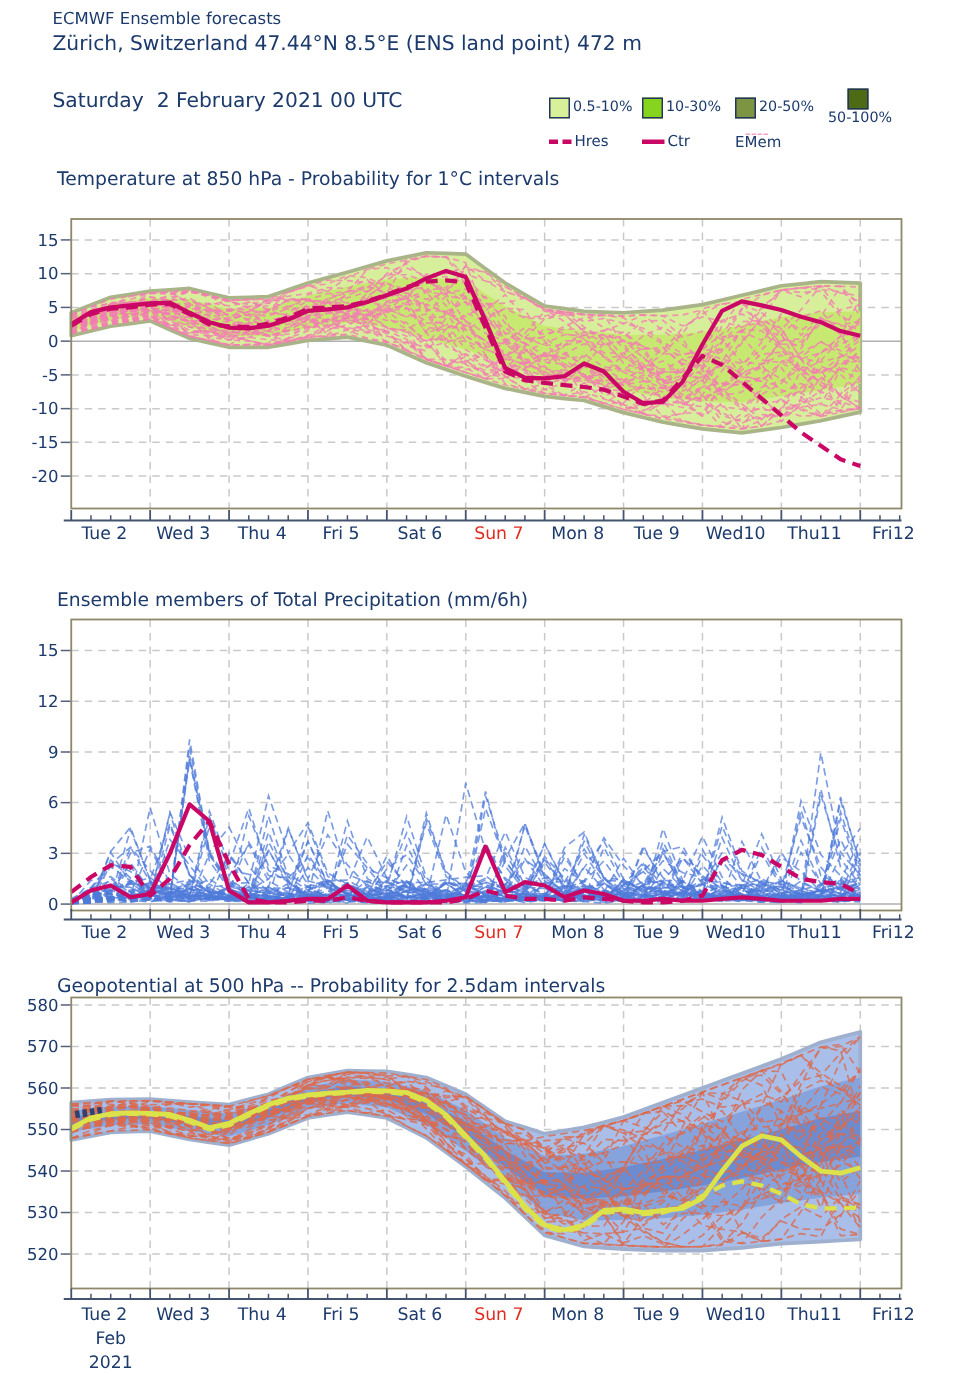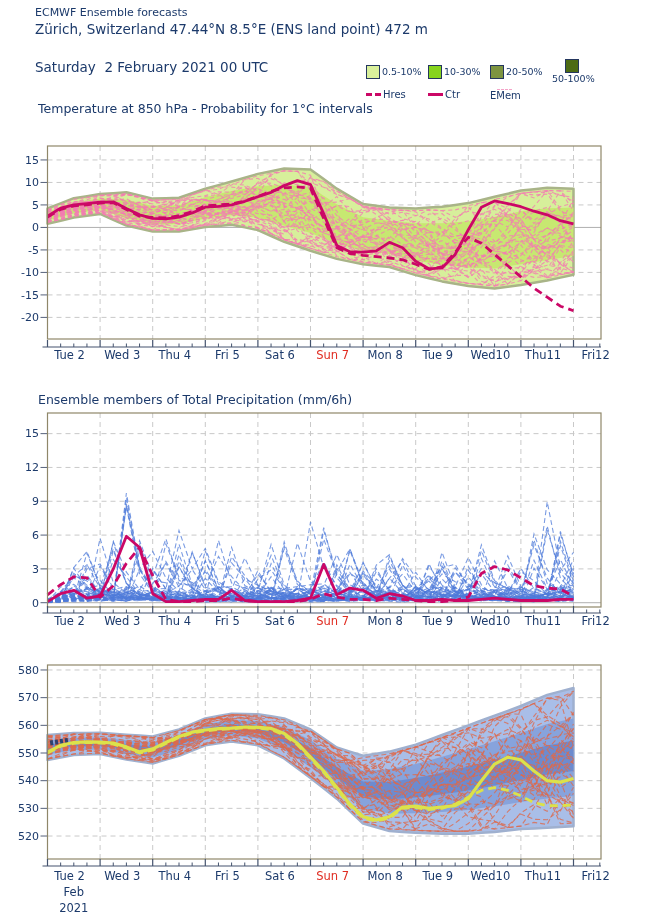--- a/index.html
+++ b/index.html
@@ -14,21 +14,21 @@
   .leg-row{display:flex;align-items:center;height:17px;}
   .leg-item{display:flex;align-items:center;width:62px;}
   .leg-item:last-child{width:auto;flex-direction:column;}
   .swatch{width:12px;height:12px;border:1px solid #24365e;margin-right:2px;flex:0 0 auto;}
   .linesample{width:15px;height:0;margin-right:2px;flex:0 0 auto;}
   .ls-hres{border-top:3px dashed #cb0766;}
   .ls-ctr{border-top:3px solid #cb0766;}
   .ls-emem{border-top:1px dashed #f4a3c8;}
   .leg-row2{margin-top:6px;font-size:10px;}
   .chart-title{position:absolute;left:38px;font-size:12.5px;color:#1c3a6b;}
-  .t1{top:101px;} .t2{top:392px;} .t3{top:649px;}
+  .t1{top:111px;} .t2{top:392px;} .t3{top:649px;}
   svg{position:absolute;left:0;}
   #c1{top:140px;} #c2{top:405px;} #c3{top:658px;}
 </style>
 </head>
 <body>
 
 <div class="page">
 
   <div class="hdr hdr1">ECMWF Ensemble forecasts</div>
   <div class="hdr hdr2">Zürich, Switzerland 47.44°N 8.5°E (ENS land point) 472 m</div>
@@ -364,20 +364,21 @@
         <text x="279.99199999999996" y="220" text-anchor="middle" font-size="11.5" fill="#1c3a6b">Sat 6</text>
         <text x="332.592" y="220" text-anchor="middle" font-size="11.5" fill="#e02b20">Sun 7</text>
         <text x="385.192" y="220" text-anchor="middle" font-size="11.5" fill="#1c3a6b">Mon 8</text>
         <text x="437.79200000000003" y="220" text-anchor="middle" font-size="11.5" fill="#1c3a6b">Tue 9</text>
         <text x="490.392" y="220" text-anchor="middle" font-size="11.5" fill="#1c3a6b">Wed10</text>
         <text x="542.992" y="220" text-anchor="middle" font-size="11.5" fill="#1c3a6b">Thu11</text>
         <text x="595.592" y="220" text-anchor="middle" font-size="11.5" fill="#1c3a6b">Fri12</text>
       </g>
     </svg>
 
+  <div class="chart-title t3">Geopotential at 500 hPa -- Probability for 2.5dam intervals</div>
   <svg id="c3" width="650" height="258" viewBox="0 0 650 258">
       <g>
         <line x1="100.1" x2="100.1" y1="7" y2="201" stroke="#c9c9c9" stroke-dasharray="5 4" stroke-width="1"></line>
         <line x1="152.7" x2="152.7" y1="7" y2="201" stroke="#c9c9c9" stroke-dasharray="5 4" stroke-width="1"></line>
         <line x1="205.3" x2="205.3" y1="7" y2="201" stroke="#c9c9c9" stroke-dasharray="5 4" stroke-width="1"></line>
         <line x1="257.9" x2="257.9" y1="7" y2="201" stroke="#c9c9c9" stroke-dasharray="5 4" stroke-width="1"></line>
         <line x1="310.5" x2="310.5" y1="7" y2="201" stroke="#c9c9c9" stroke-dasharray="5 4" stroke-width="1"></line>
         <line x1="363.1" x2="363.1" y1="7" y2="201" stroke="#c9c9c9" stroke-dasharray="5 4" stroke-width="1"></line>
         <line x1="415.7" x2="415.7" y1="7" y2="201" stroke="#c9c9c9" stroke-dasharray="5 4" stroke-width="1"></line>
         <line x1="468.3" x2="468.3" y1="7" y2="201" stroke="#c9c9c9" stroke-dasharray="5 4" stroke-width="1"></line>

